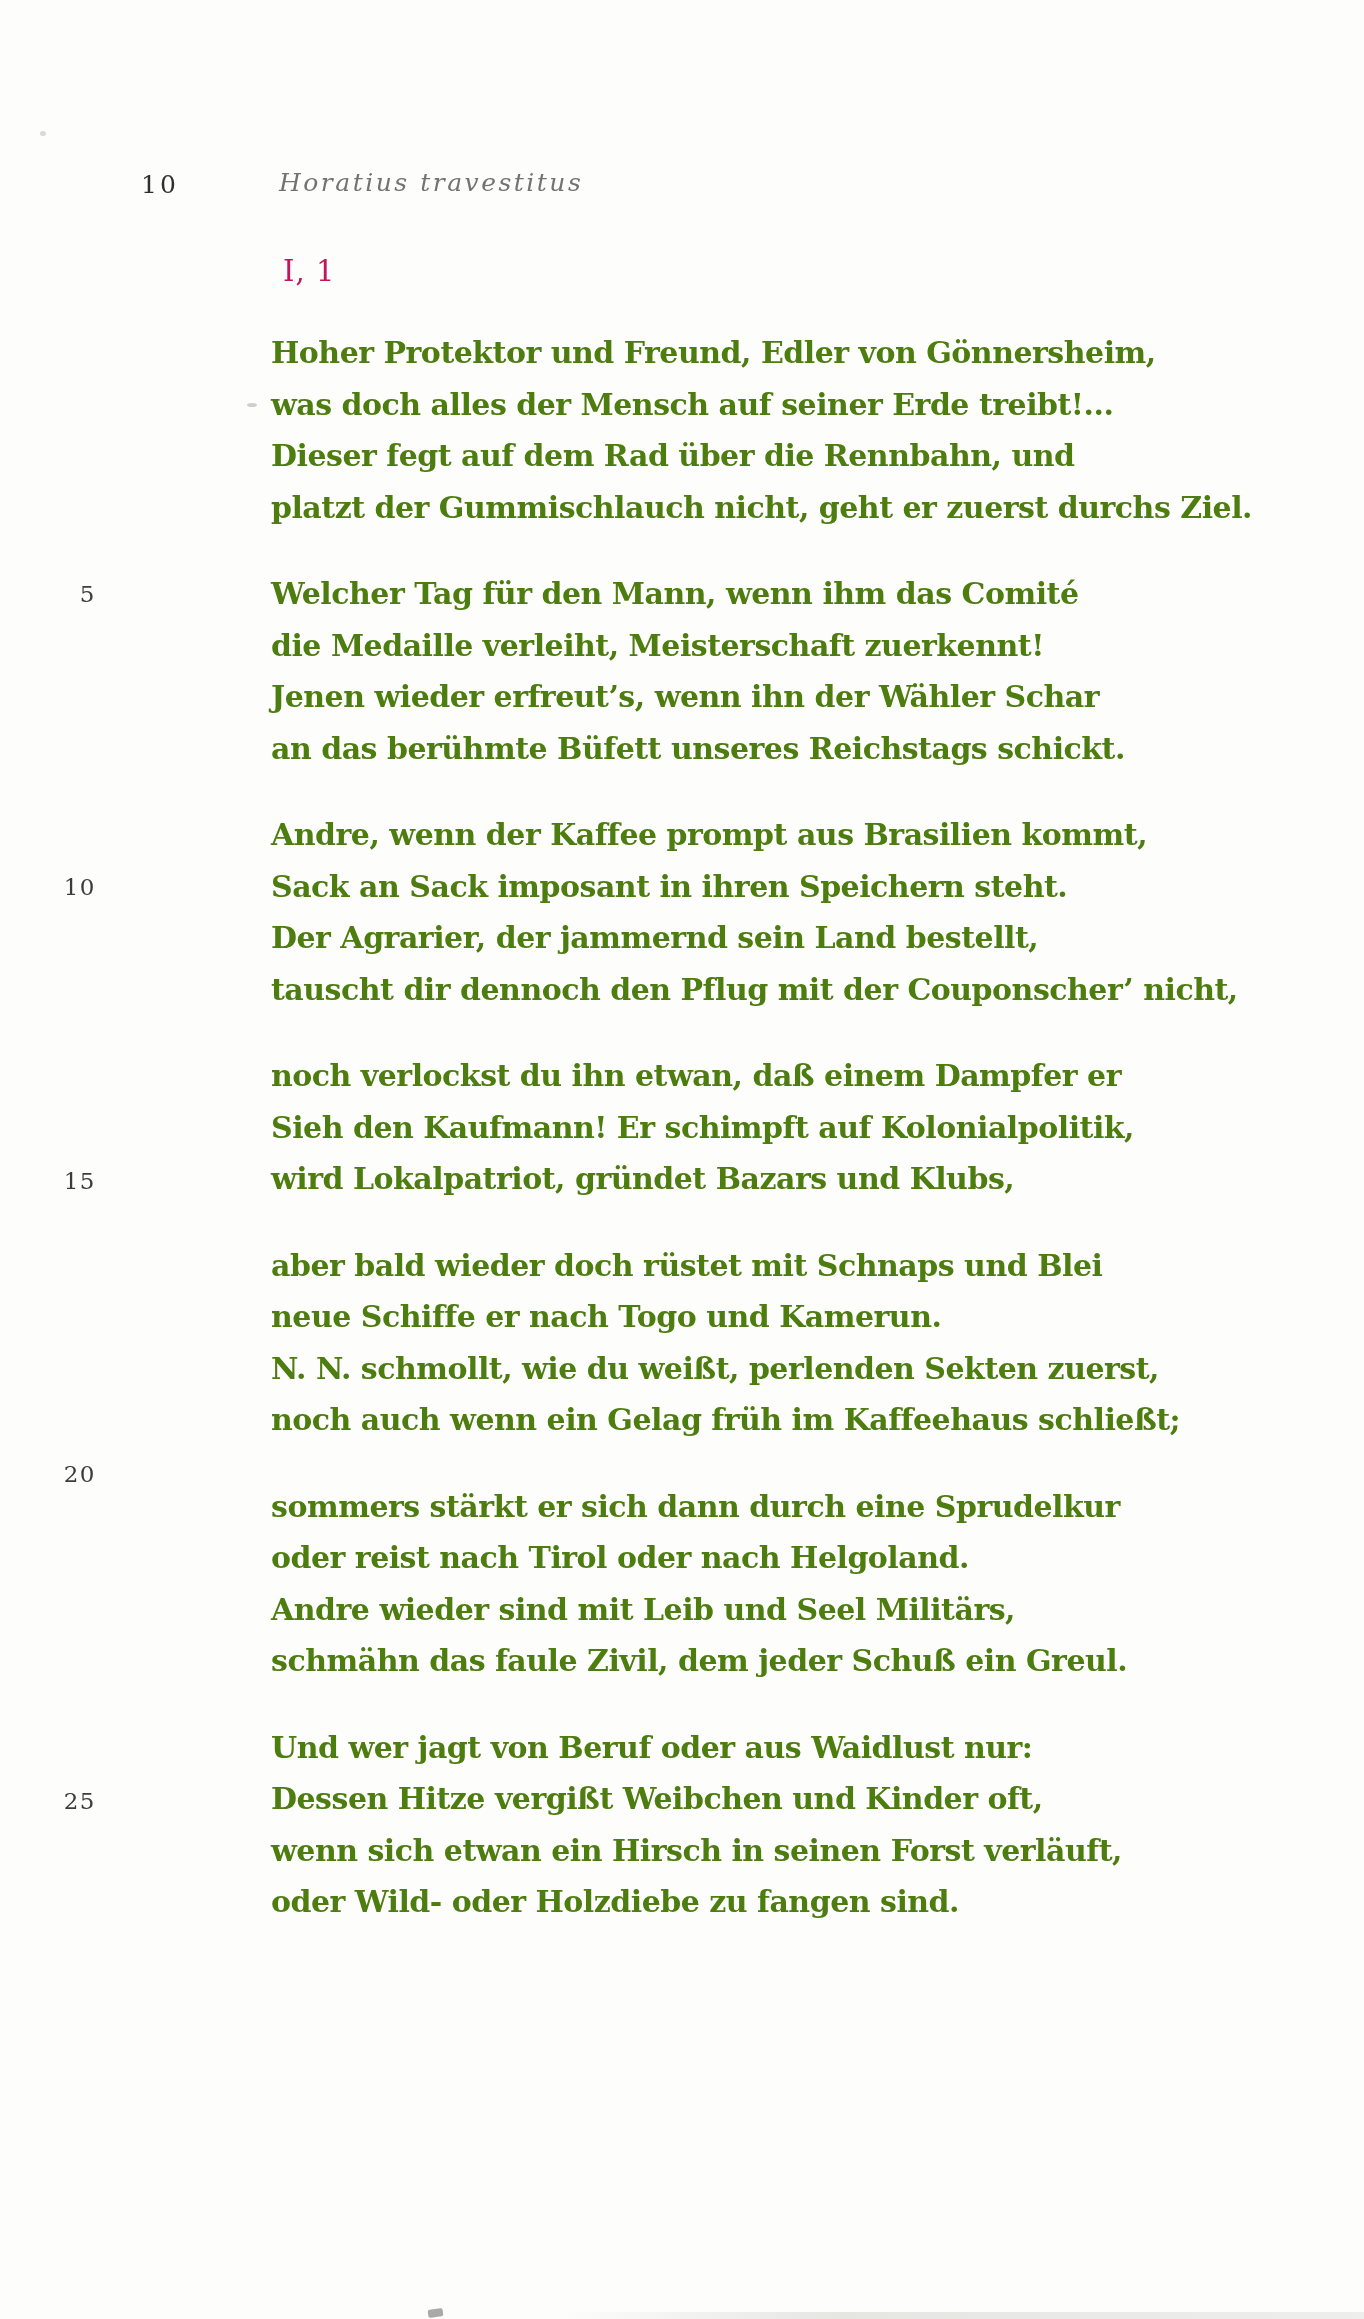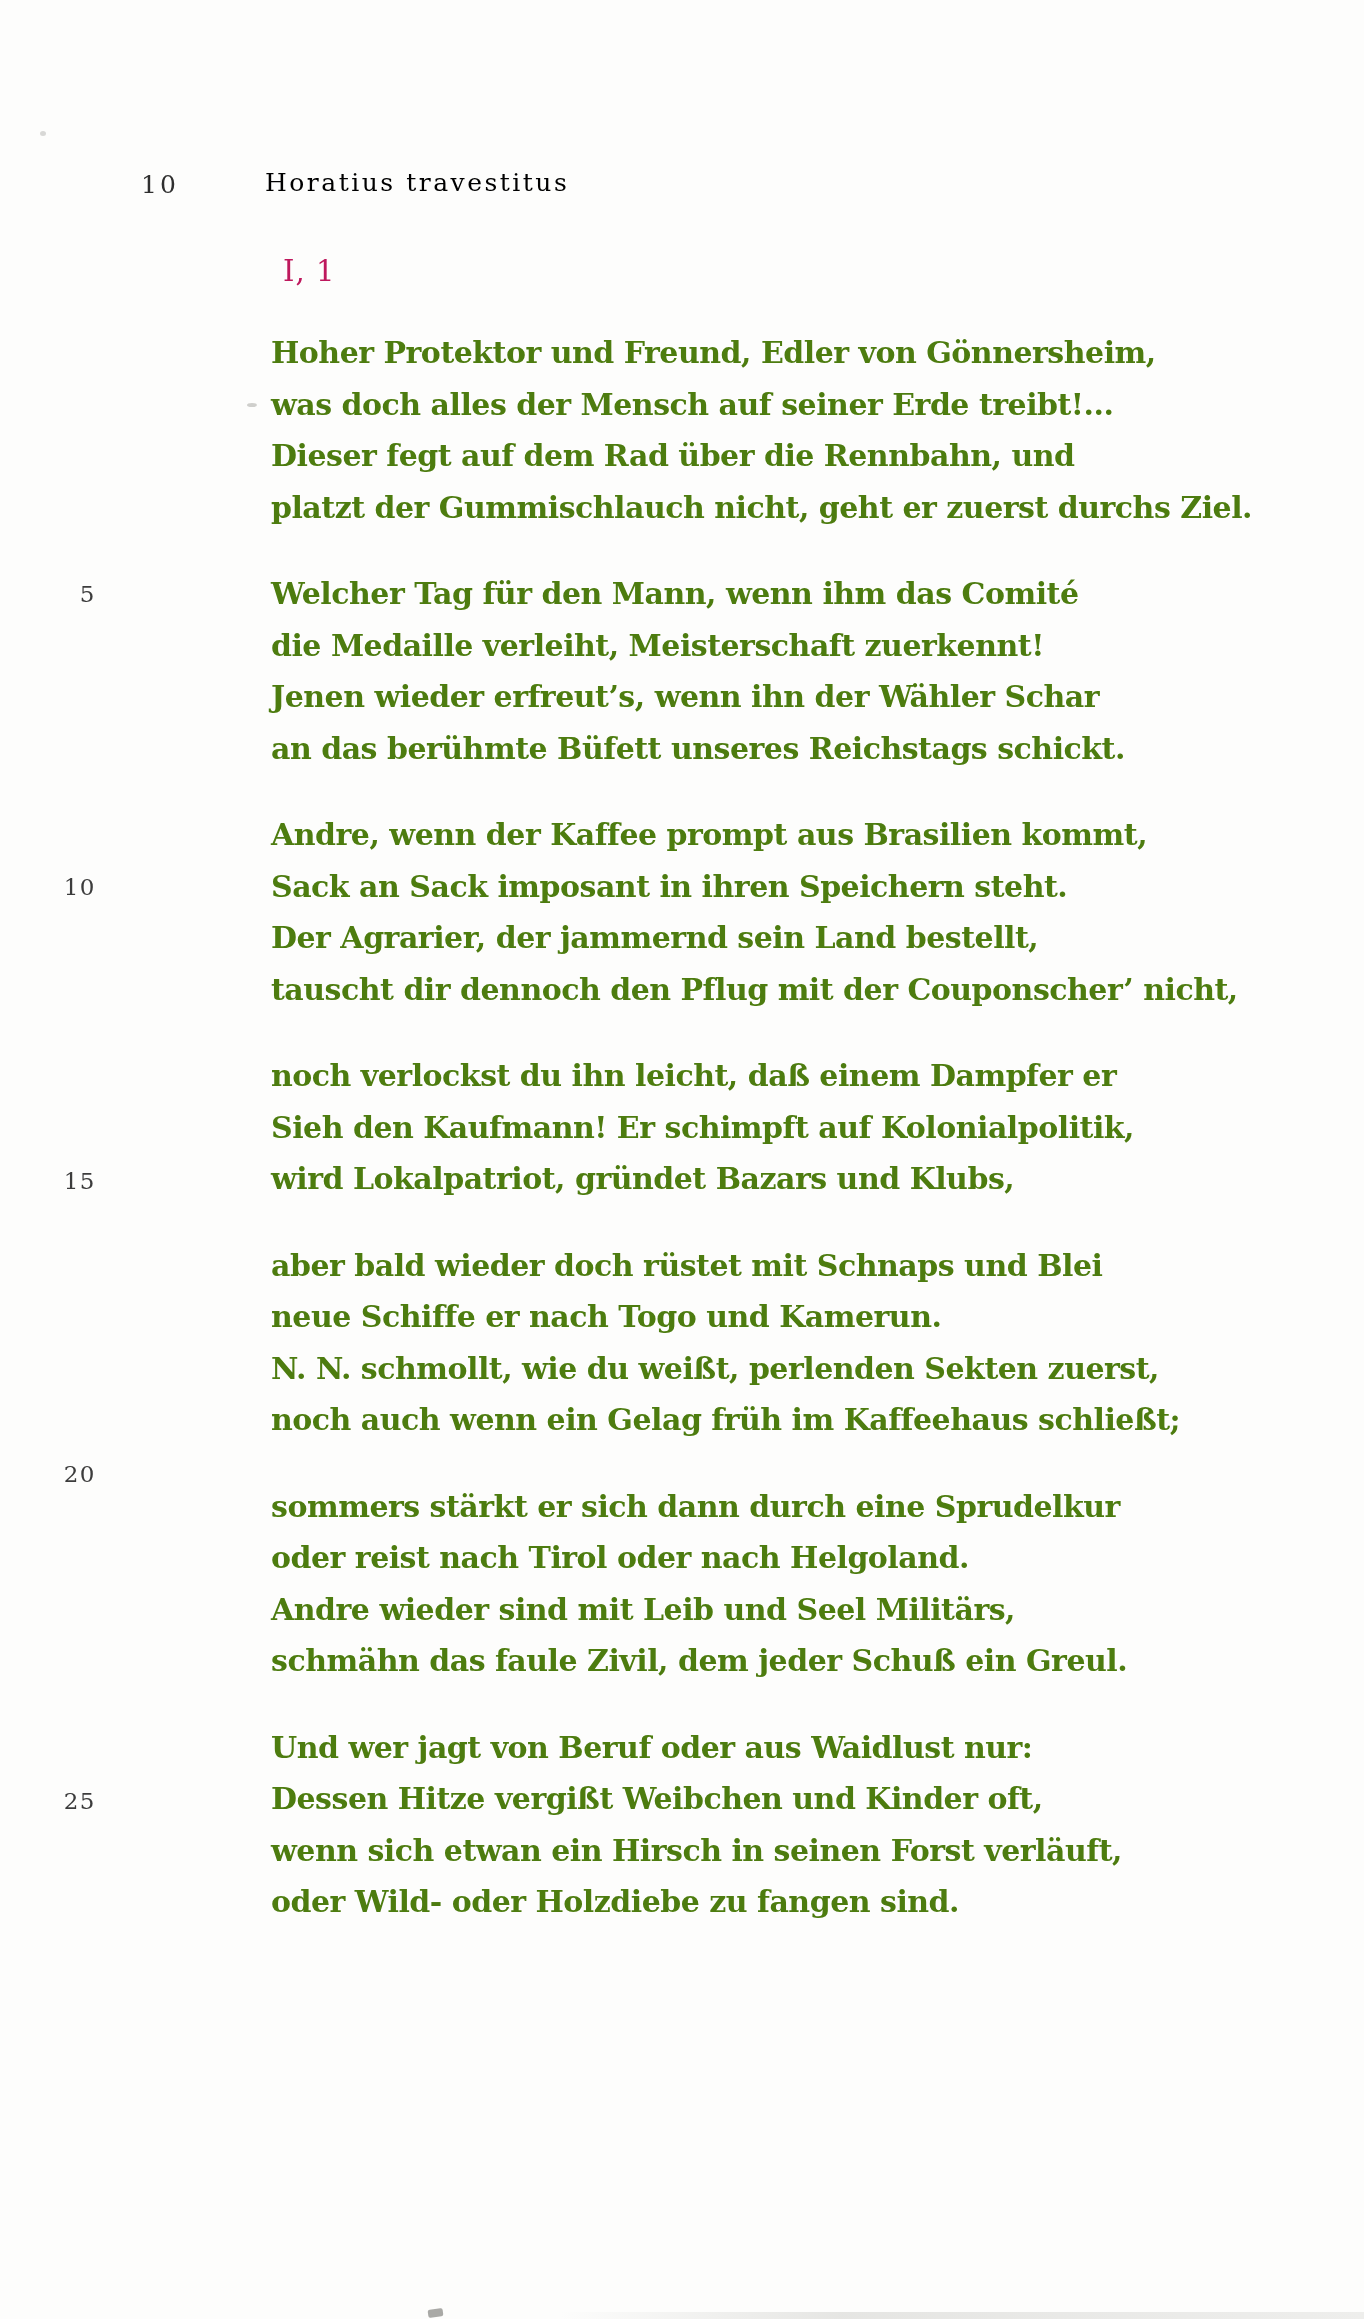--- a/index.html
+++ b/index.html
@@ -28,25 +28,26 @@
   .page-number {
     position: absolute;
     left: 141px;
     top: 2px;
     font-size: 25px;
     letter-spacing: 3px;
     color: #2f2f2f;
   }
   .running-title {
     position: absolute;
-    left: 265px;
+    left: 279px;
     top: 0;
     font-size: 25px;
+    font-style: italic;
     letter-spacing: 2.5px;
-    color: #000000;
+    color: #737373;
     white-space: nowrap;
   }
 
   
   .section-heading {
     position: absolute;
     left: 283px;
     top: 254px;
     font-size: 29px;
     letter-spacing: 1px;
@@ -128,21 +129,21 @@
         <div class="verse-line">Jenen wieder erfreut’s, wenn ihn der Wähler Schar</div>
         <div class="verse-line">an das berühmte Büfett unseres Reichstags schickt.</div>
       </div>
       <div class="stanza">
         <div class="verse-line">Andre, wenn der Kaffee prompt aus Brasilien kommt,</div>
         <div class="verse-line">Sack an Sack imposant in ihren Speichern steht.</div>
         <div class="verse-line">Der Agrarier, der jammernd sein Land bestellt,</div>
         <div class="verse-line">tauscht dir dennoch den Pflug mit der Couponscher’ nicht,</div>
       </div>
       <div class="stanza">
-        <div class="verse-line">noch verlockst du ihn leicht, daß einem Dampfer er</div>
+        <div class="verse-line">noch verlockst du ihn etwan, daß einem Dampfer er</div>
         <div class="verse-line">Sieh den Kaufmann! Er schimpft auf Kolonialpolitik,</div>
         <div class="verse-line">wird Lokalpatriot, gründet Bazars und Klubs,</div>
       </div>
       <div class="stanza">
         <div class="verse-line">aber bald wieder doch rüstet mit Schnaps und Blei</div>
         <div class="verse-line">neue Schiffe er nach Togo und Kamerun.</div>
         <div class="verse-line">N. N. schmollt, wie du weißt, perlenden Sekten zuerst,</div>
         <div class="verse-line">noch auch wenn ein Gelag früh im Kaffeehaus schließt;</div>
       </div>
       <div class="stanza">

